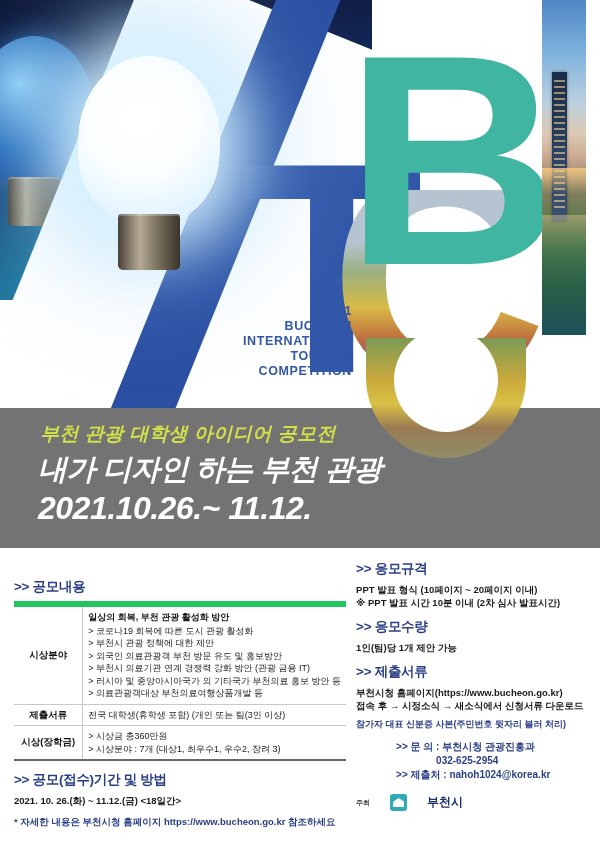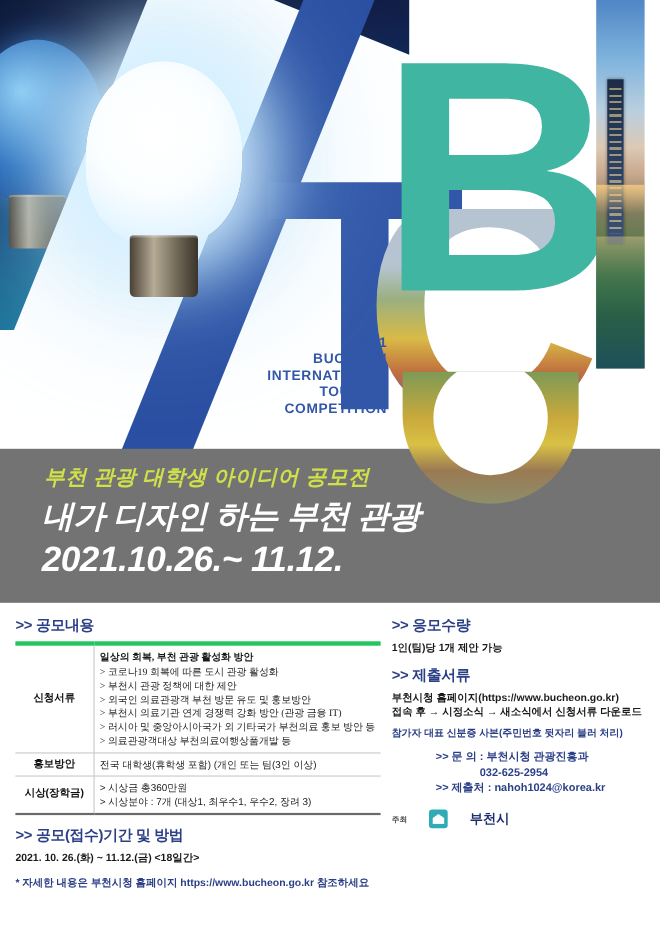--- a/index.html
+++ b/index.html
@@ -204,21 +204,21 @@
   }
 
   
   .info {
     position:absolute; left:0; top:548px;
     width:600px; height:302px;
     background:#ffffff;
     padding:12px 14px 0 14px;
   }
   .cols { display:flex; gap:10px; }
-  .col-left  { width:338px; }
+  .col-left  { width:338px;margin-top:18px; }
   .col-right { width:234px; }
 
   .sec-head {
     color:#2b3f86;
     font-size:13.5px;
     font-weight:bold;
     margin-bottom:5px;
     letter-spacing:-0.3px;
   }
 
@@ -228,21 +228,21 @@
     font-size:9px;
     color:#1a1a1a;
   }
   table.spec td {
     border-top:1px solid #c8c8c8;
     border-bottom:1px solid #c8c8c8;
     padding:4px 5px;
     vertical-align:middle;
     line-height:12.5px;
   }
-  table.spec tr:first-child td { border-top:4px solid #22c55e;font-family:Liberation Serif, serif; }
+  table.spec tr:first-child td { border-top:6px solid #22c55e; }
   table.spec tr:last-child td  { border-bottom:2px solid #6a6a6a; }
   td.label {
     width:74px;
     text-align:center;
     font-weight:bold;
     font-size:9.5px;
     border-right:1px solid #c8c8c8;
     color:#111;
   }
   td.value { padding-left:8px; }
@@ -353,33 +353,33 @@
   <div class="info">
     <div class="cols">
 
       <div class="col-left">
 
         <div class="sec-head">&gt;&gt; 공모내용</div>
 
         <table class="spec">
           <tbody>
               <tr>
-            <td class="label">신청서류</td>
+            <td class="label">시상분야</td>
             <td class="value">
               <div class="v-title">일상의 회복, 부천 관광 활성화 방안</div>
               <div class="v-li">&gt; 코로나19 회복에 따른 도시 관광 활성화</div>
               <div class="v-li">&gt; 부천시 관광 정책에 대한 제안</div>
               <div class="v-li">&gt; 외국인 의료관광객 부천 방문 유도 및 홍보방안</div>
               <div class="v-li">&gt; 부천시 의료기관 연계 경쟁력 강화 방안 (관광 금융 IT)</div>
               <div class="v-li">&gt; 러시아 및 중앙아시아국가 외 기타국가 부천의료 홍보 방안 등</div>
               <div class="v-li">&gt; 의료관광객대상 부천의료여행상품개발 등</div>
             </td>
           </tr>
           <tr>
-            <td class="label">홍보방안</td>
+            <td class="label">제출서류</td>
             <td class="value">
               <div class="v-li">전국 대학생(휴학생 포함) (개인 또는 팀(3인 이상)</div>
             </td>
           </tr>
           <tr>
             <td class="label">시상(장학금)</td>
             <td class="value">
               <div class="v-li">&gt; 시상금 총360만원</div>
               <div class="v-li">&gt; 시상분야 : 7개 (대상1, 최우수1, 우수2, 장려 3)</div>
             </td>
@@ -390,20 +390,25 @@
         <div class="period-blk">
           <div class="sec-head">&gt;&gt; 공모(접수)기간 및 방법</div>
           <div class="body-line bold">2021. 10. 26.(화)  ~  11.12.(금) &lt;18일간&gt;</div>
         </div>
 
         <div class="note">* 자세한 내용은 부천시청 홈페이지 https://www.bucheon.go.kr 참조하세요</div>
       </div>
 
       <div class="col-right">
 
+        <div class="blk">
+          <div class="sec-head">&gt;&gt; 응모규격</div>
+          <div class="body-line bold">PPT 발표 형식 (10페이지 ~ 20페이지 이내)</div>
+          <div class="body-line bold">※ PPT 발표 시간 10분 이내 (2차 심사 발표시간)</div>
+        </div>
 
         <div class="blk">
           <div class="sec-head">&gt;&gt; 응모수량</div>
           <div class="body-line bold">1인(팀)당 1개 제안 가능</div>
         </div>
 
         <div class="blk">
           <div class="sec-head">&gt;&gt; 제출서류</div>
           <div class="body-line bold">부천시청 홈페이지(https://www.bucheon.go.kr)</div>
           <div class="body-line bold">접속 후 → 시정소식 → 새소식에서 신청서류 다운로드</div>

